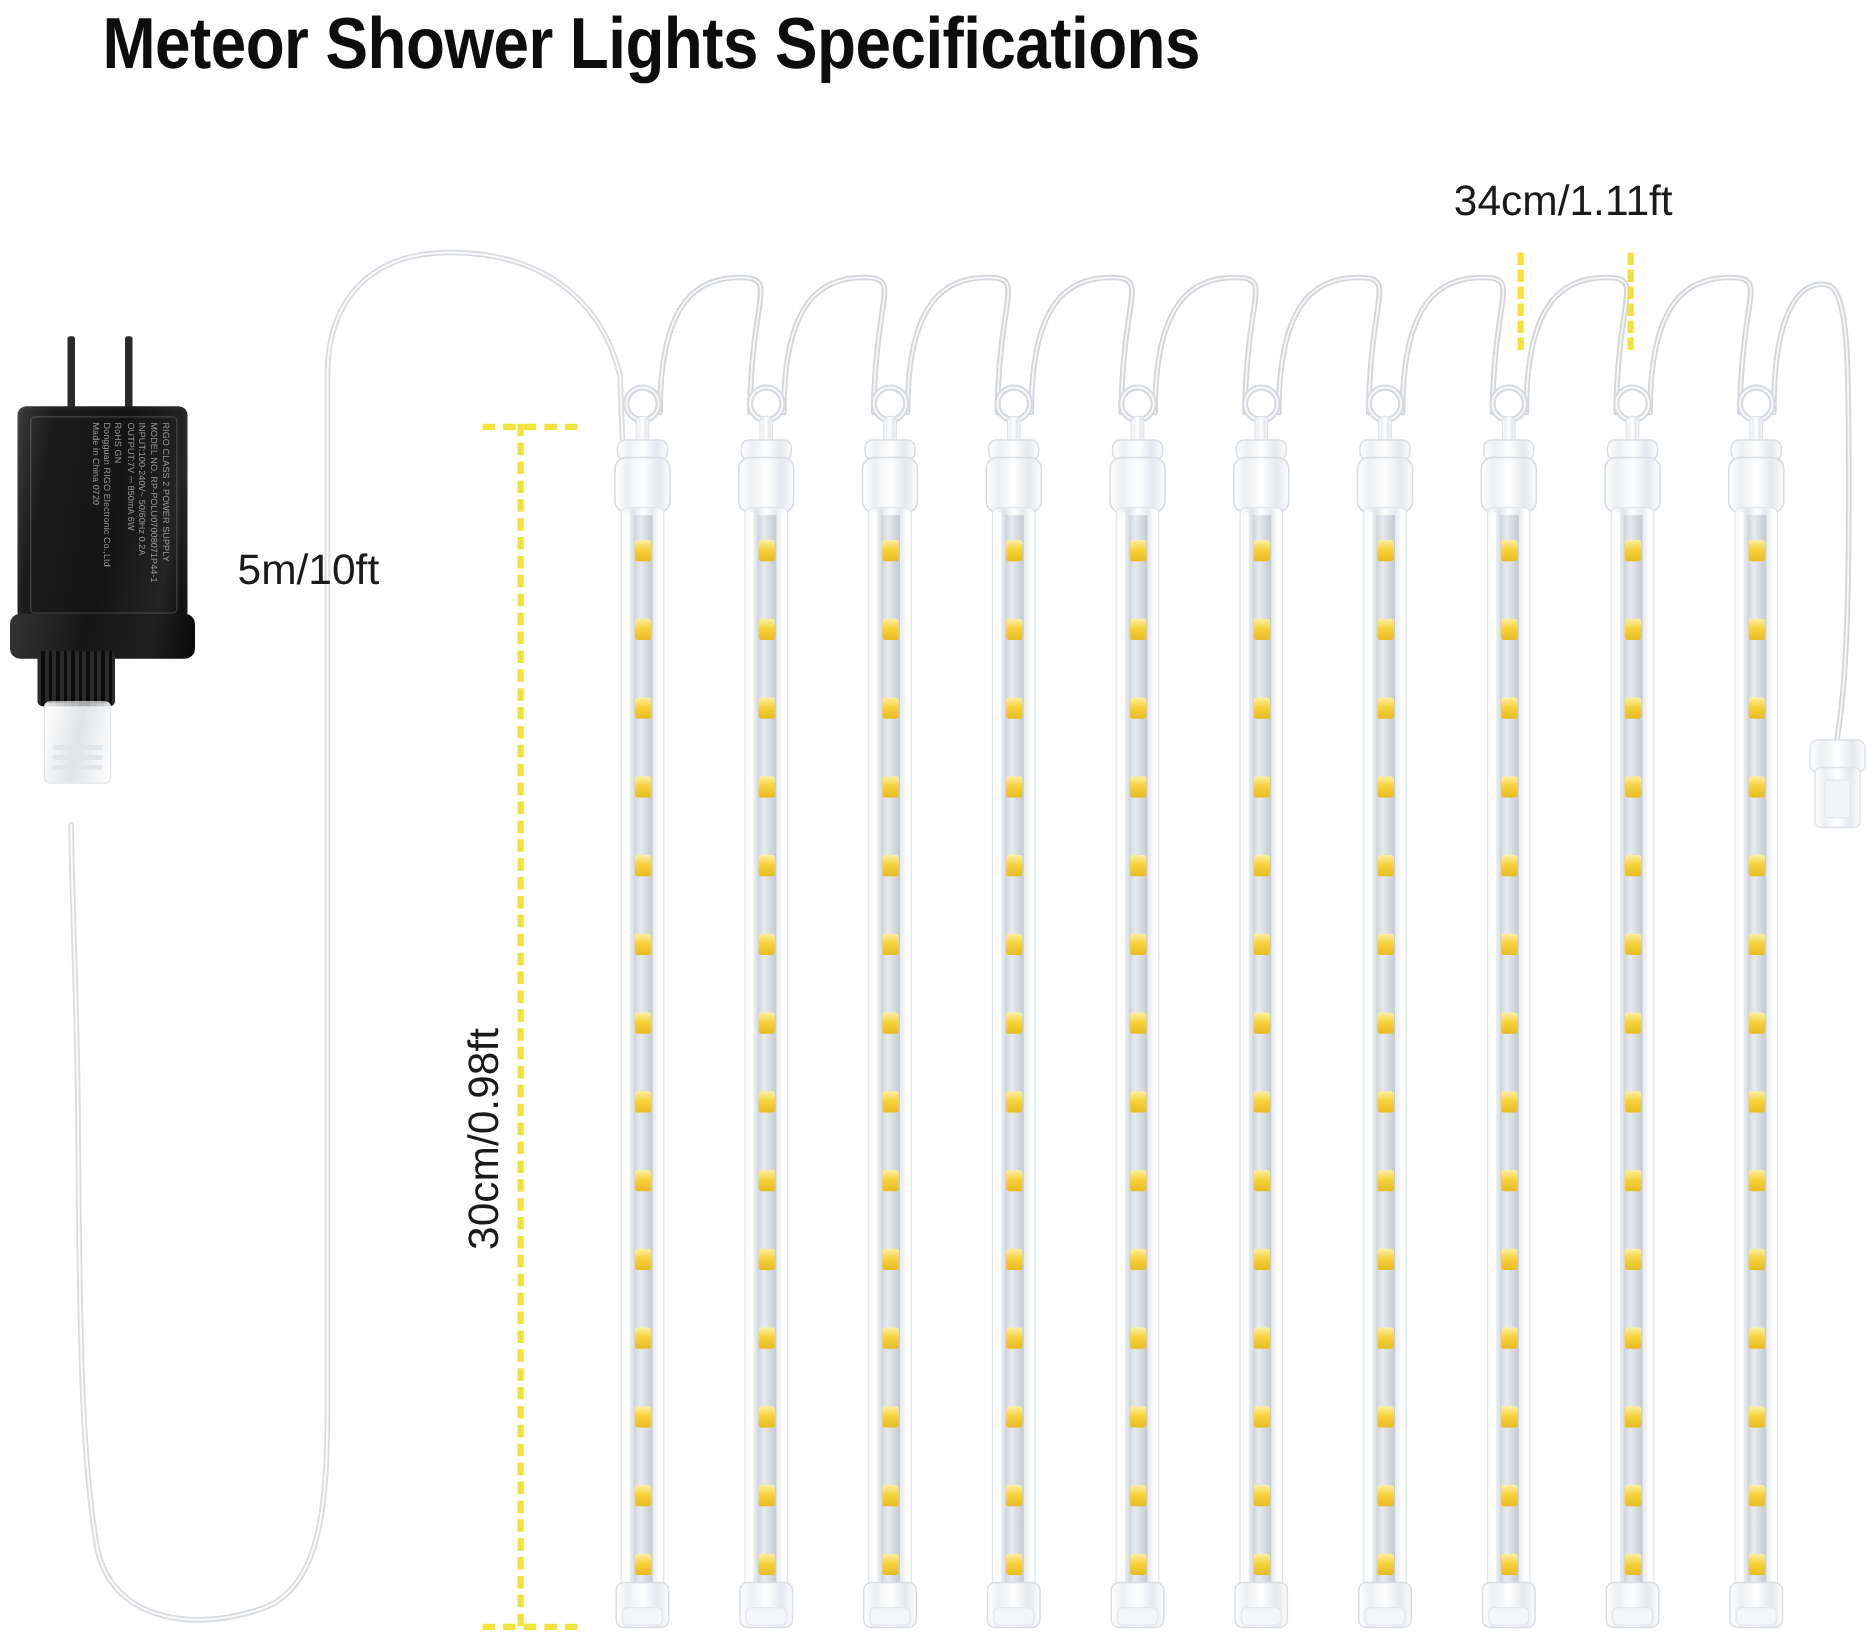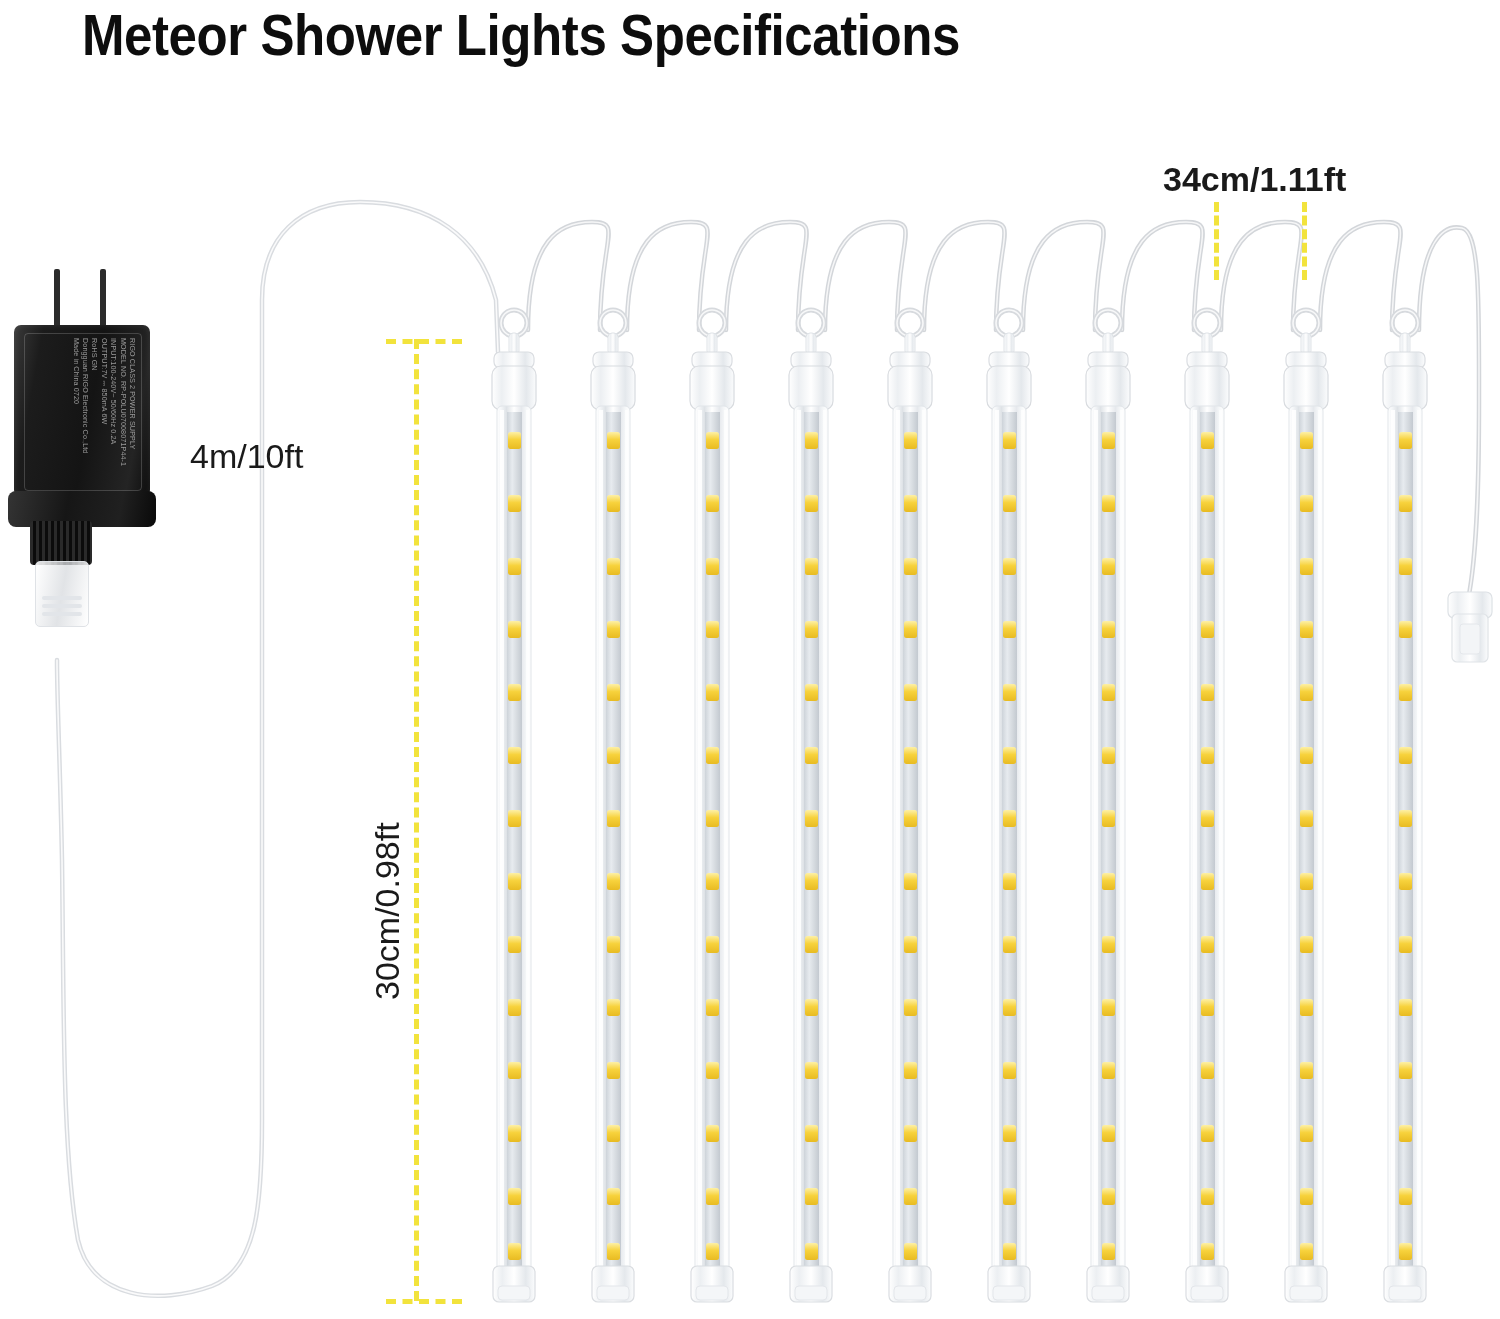--- a/index.html
+++ b/index.html
@@ -13,21 +13,21 @@
     font-size:58px;line-height:66px;font-weight:700;
     letter-spacing:-0.5px;color:#0d0d0d;
     transform:scaleX(0.88);transform-origin:left top;
     white-space:nowrap;
   }
 
   
   .dim-text{position:absolute;font-size:34px;color:#1a1a1a;white-space:nowrap;
             font-family:"Liberation Sans",sans-serif;font-weight:400;}
   #dim-3m{left:190px;top:437px;}
-  #dim-34cm{left:1163px;top:160px;font-weight:bold;}
+  #dim-34cm{left:1163px;top:142px;}
   #dim-30cm{left:0px;top:0px;transform-origin:left top;}
   #dim-30cm-wrap{position:absolute;left:368px;top:1000px;height:0;width:0;}
   #dim-30cm{transform:rotate(-90deg);}
 
   
   .dash-v{position:absolute;width:0;border-left:5px dashed #f2e33c;}
   .dash-h{position:absolute;height:0;border-top:5px dashed #f2e33c;}
 
   
   #art{position:absolute;left:0;top:0;width:1500px;height:1319px;}
@@ -489,19 +489,19 @@
   <div id="adapter-plug"></div>
 </div>
 
 <div class="dash-h" style="left:386px;top:339px;width:76px;"></div>
 <div class="dash-v" style="left:414px;top:339px;height:962px;"></div>
 <div class="dash-h" style="left:386px;top:1299px;width:76px;"></div>
 
 <div class="dash-v" style="left:1214px;top:202px;height:78px;"></div>
 <div class="dash-v" style="left:1302px;top:202px;height:78px;"></div>
 
-<div class="dim-text" id="dim-3m">4m/10ft</div>
+<div class="dim-text" id="dim-3m">5m/10ft</div>
 
 <div class="dim-text" id="dim-34cm">34cm/1.11ft</div>
 
 <div id="dim-30cm-wrap">
   <div class="dim-text" id="dim-30cm">30cm/0.98ft</div>
 </div>
 
 </body></html>

